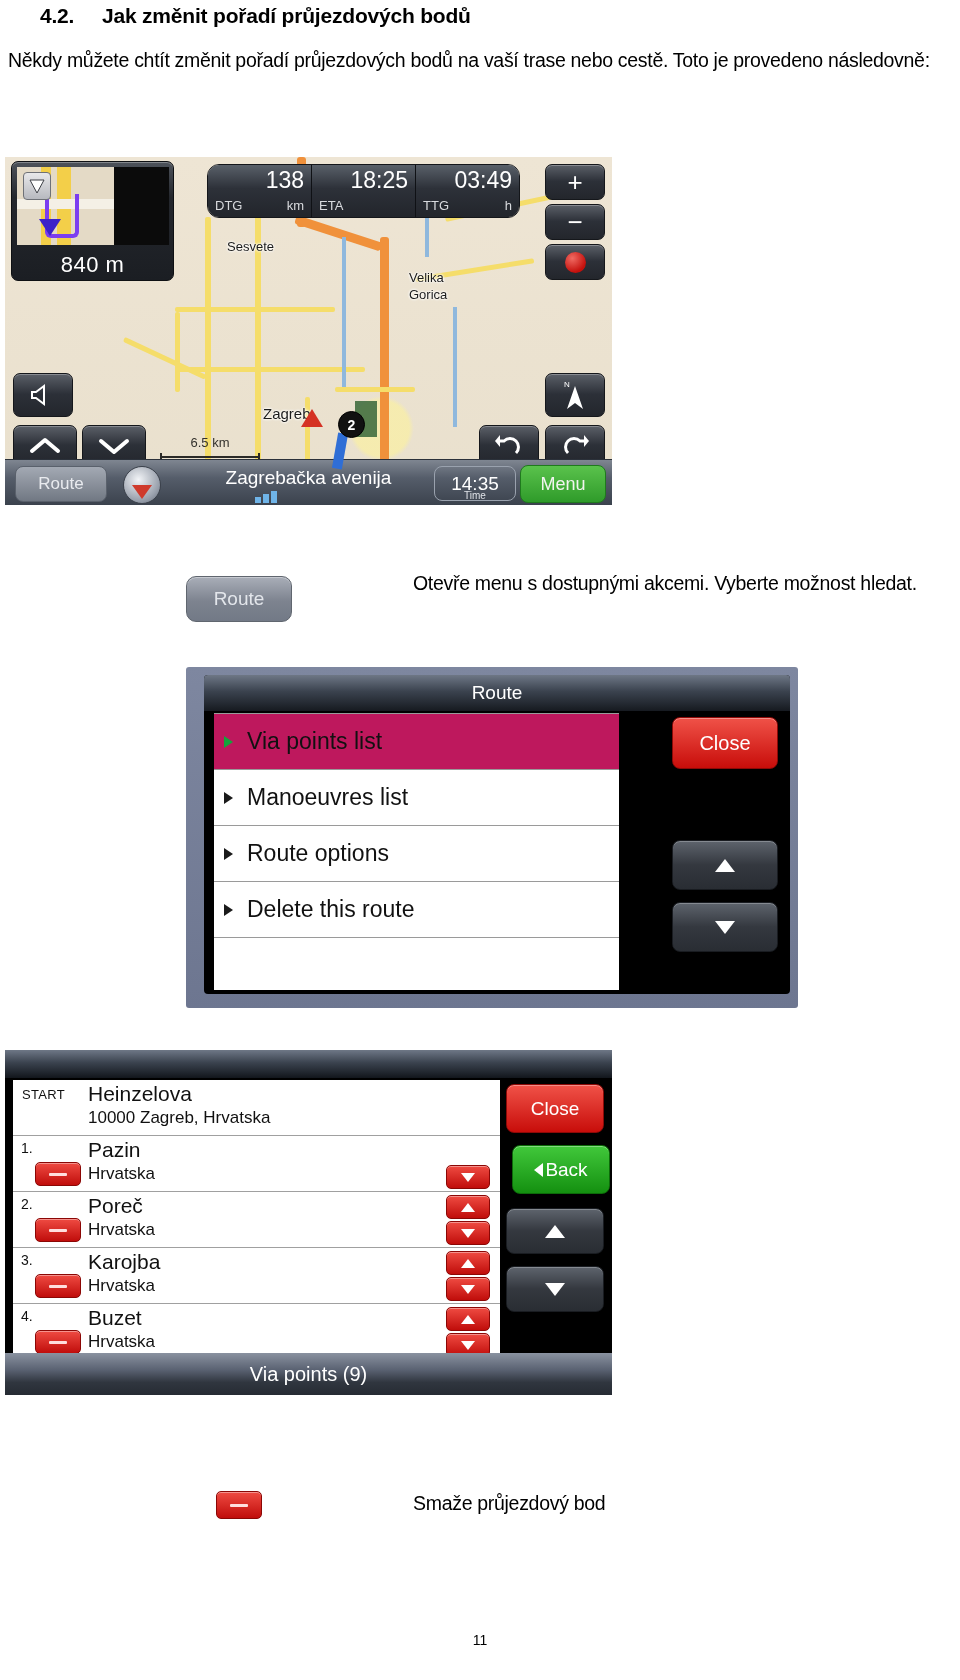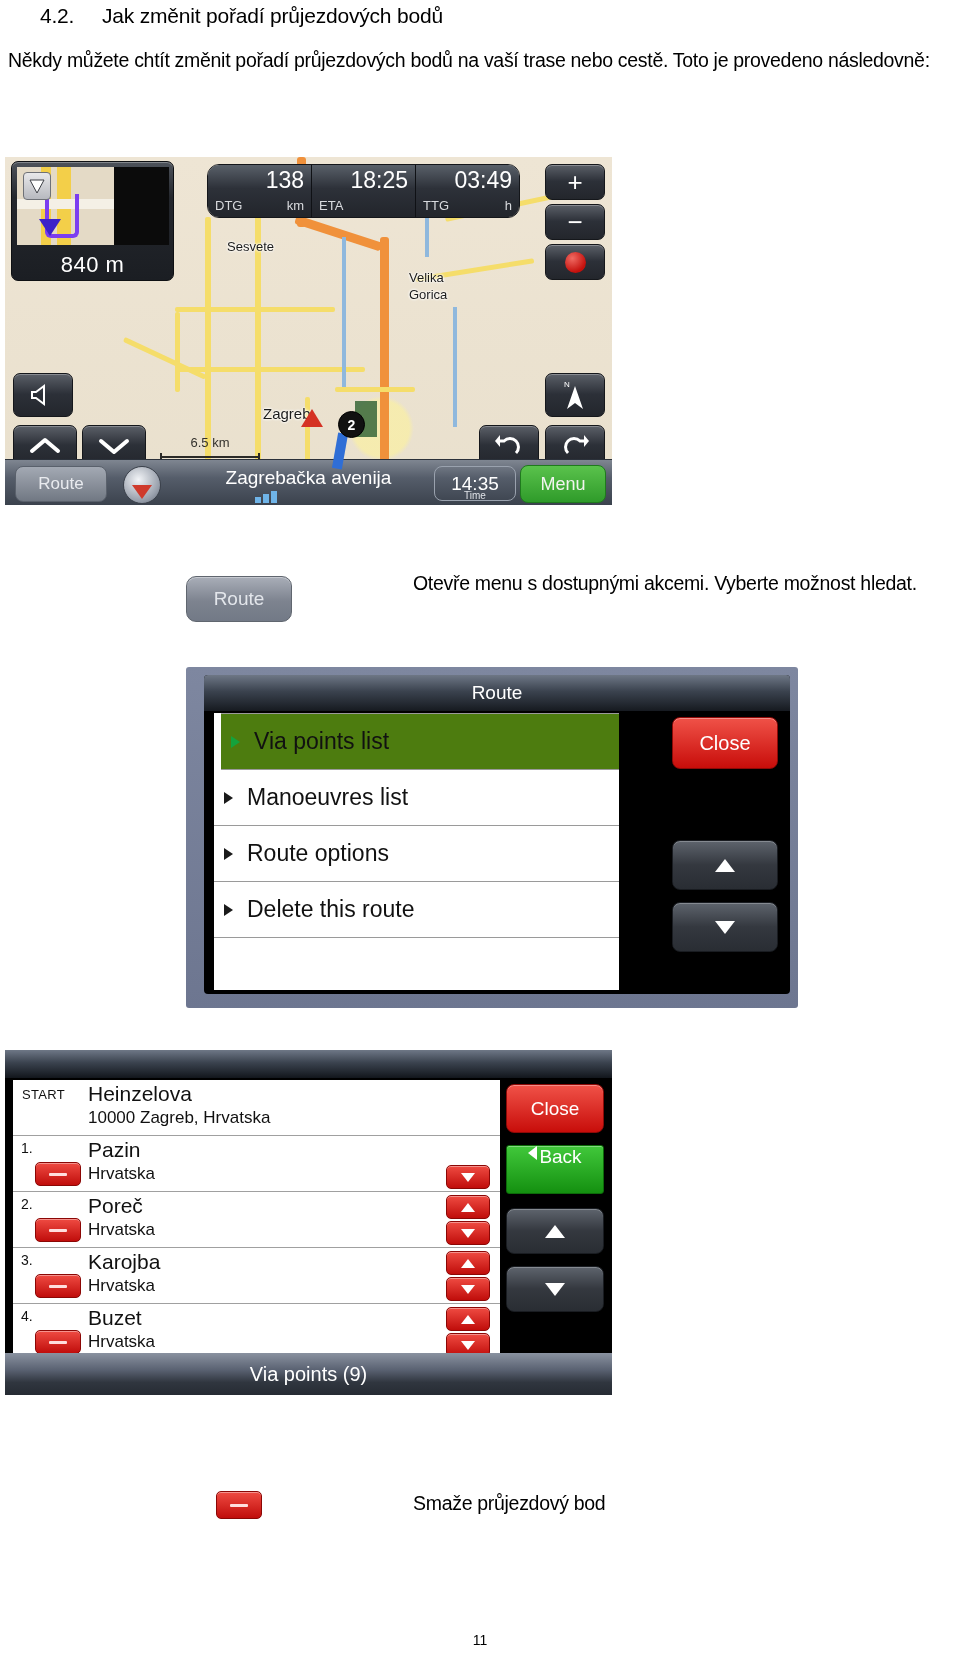--- a/index.html
+++ b/index.html
@@ -16,21 +16,21 @@
     overflow: hidden;
   }
 
   
   .doc-heading {
     position: absolute;
     left: 40px;
     top: 4px;
     width: 880px;
     font-size: 21px;
-    font-weight: normal;
+    font-weight: bold;
     letter-spacing: -0.2px;
   }
   .doc-heading .num { display: inline-block; width: 62px; }
 
   .doc-para {
     position: absolute;
     left: 8px;
     top: 46px;
     width: 950px;
     font-size: 19.5px;
@@ -403,21 +403,21 @@
   #route-dialog .item {
     height: 55px;
     display: flex;
     align-items: center;
     border-bottom: 1px solid #9a9a9a;
     padding-left: 10px;
     font-size: 23px;
     color: #111;
   }
   #route-dialog .item:first-child { border-top: 1px solid #9a9a9a; }
-  #route-dialog .item.sel { background: #4d7c0f; margin-left: 7px; }
+  #route-dialog .item.sel { background: #be185d; }
   #route-dialog .item .tri {
     width: 0; height: 0;
     border-top: 6px solid transparent;
     border-bottom: 6px solid transparent;
     border-left: 9px solid #1a1a1a;
     margin-right: 14px;
   }
   #route-dialog .item.sel .tri { border-left-color: #14a33c; }
 
   #route-dialog .side {
@@ -540,27 +540,28 @@
     border-right: 7px solid transparent;
     border-top: 9px solid #fff;
   }
   #via-screen .side {
     position: absolute;
     right: 10px; top: 34px; width: 96px;
   }
   .btn-close-red.small { width: 96px; height: 47px; font-size: 19px; }
   .btn-back-green {
     width: 96px; height: 47px;
-    border-radius: 3px;
+    border-radius: 8px;
     background: linear-gradient(#41c83b, #149010);
     border: 1px solid #0c6b09;
     color: #fff;
     font-size: 19px;
-    display: flex; justify-content: center;
+    display: flex; align-items: center; justify-content: center;
     box-shadow: inset 0 1px 0 rgba(255,255,255,.35);
+    margin-left: 6px;
   }
   .btn-back-green .bk-tri {
     width: 0; height: 0;
     border-top: 7px solid transparent;
     border-bottom: 7px solid transparent;
     border-right: 9px solid #fff;
     margin-right: 2px;
   }
   .btn-scroll-dark.small { width: 96px; height: 44px; }
 

